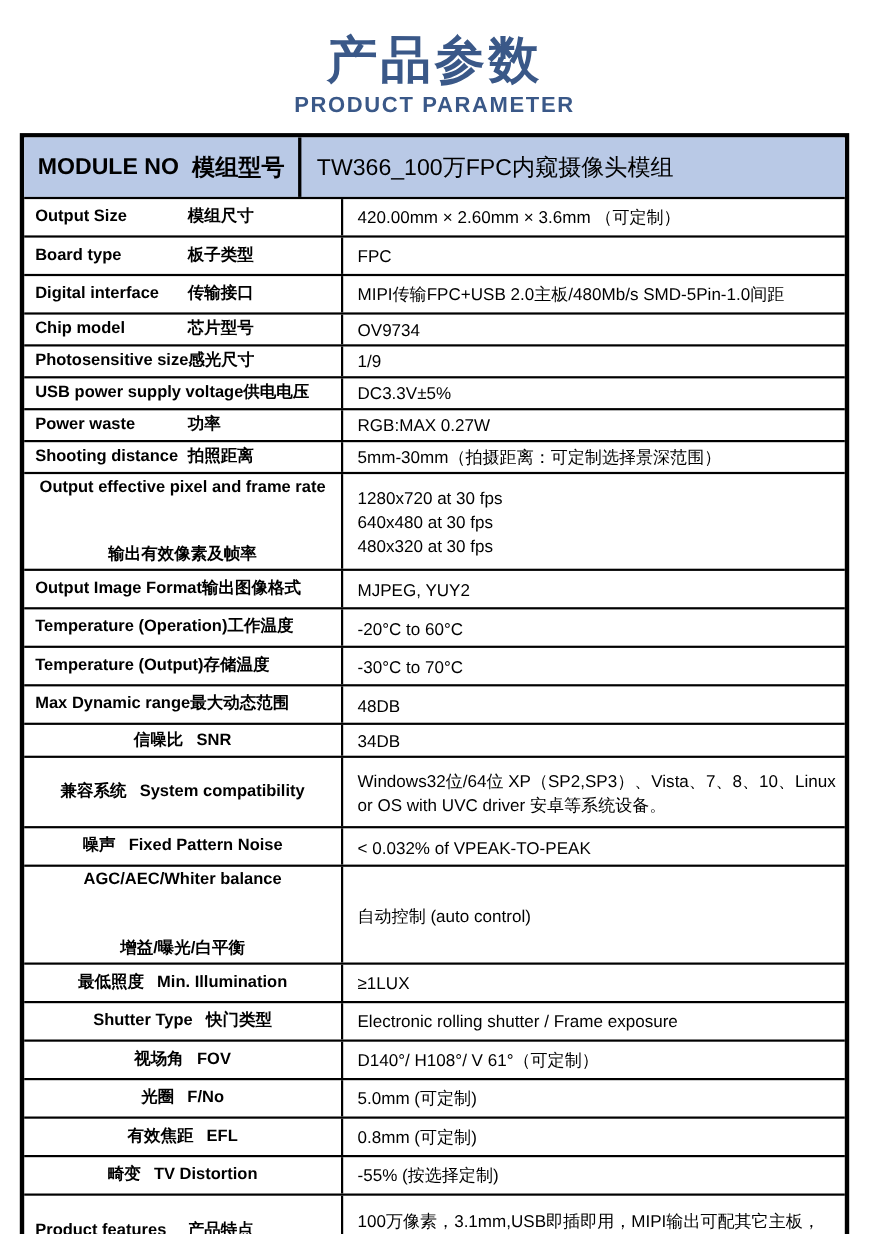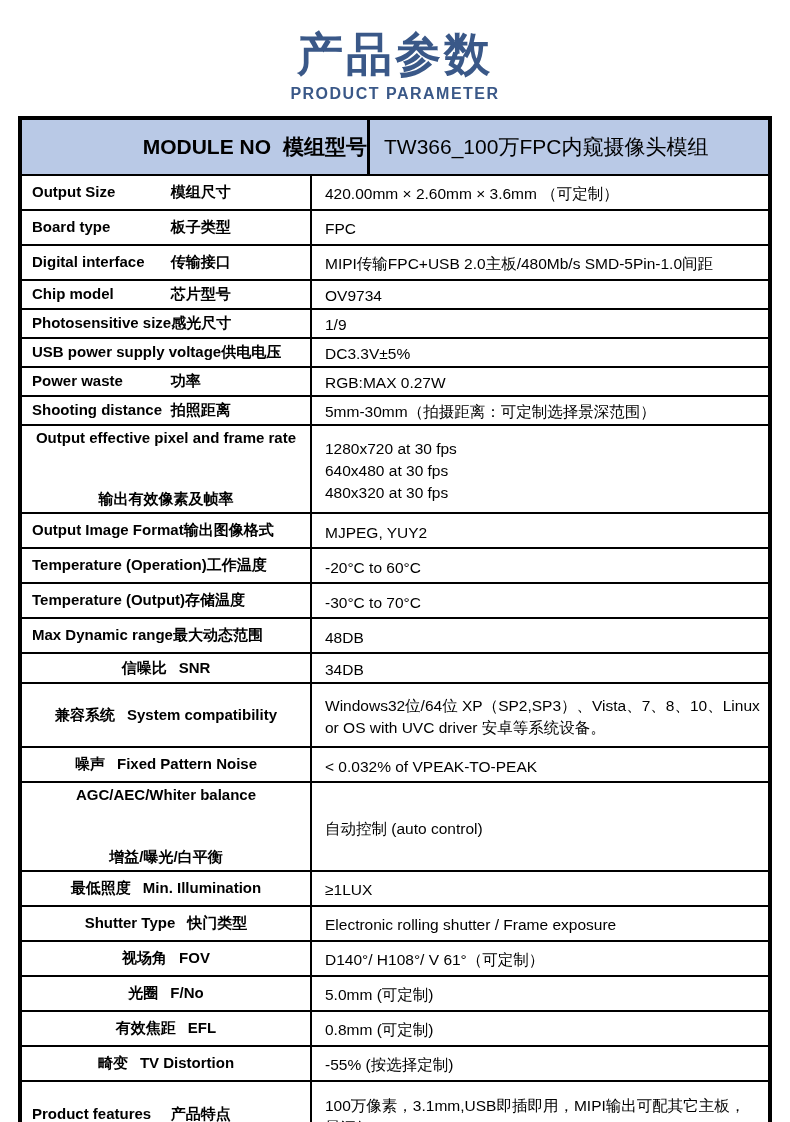--- a/index.html
+++ b/index.html
@@ -12,39 +12,39 @@
   }
   .title-wrap{ text-align:center; padding-top:24px; }
   .page-title{
     margin:5px;
     font-size:46px; line-height:1.1;
     font-weight:700; letter-spacing:3px;
     color:var(--accent,#3a5888);
   }
   .page-subtitle{
     margin-top:5px;
-    font-size:16px; letter-spacing:1.5px;
+    font-size:20px; letter-spacing:1.5px;
     font-weight:600;
     color:var(--accent,#3a5888);
   }
   .spec-table{
     box-sizing:border-box;
     width:754px; margin:13px auto 0 18px;
     border:4px solid #000;
     background:#fff;
   }
   .cell{ box-sizing:border-box; }
   
   .thead{
     display:flex; min-height:54px;
     background:var(--header-bg,#b9c9e6);
   }
   .thead .lbl{
-    width:348px; border-right:3px solid #000;
-    display:flex; align-items:center; justify-content:flex-end; gap:12px;
+    width:252px; border-right:3px solid #000;
+    display:flex; align-items:center; justify-content:center; gap:12px;
     font-weight:700; font-size:21px; color:#000;
   }
   .thead .val{
     flex:1; display:flex; align-items:center;
     padding-left:14px;
     font-weight:400; font-size:21px; color:#000;
   }
   
   .trow{ display:flex; border-top:2px solid #000; min-height:33px; }
   .trow .lbl{

